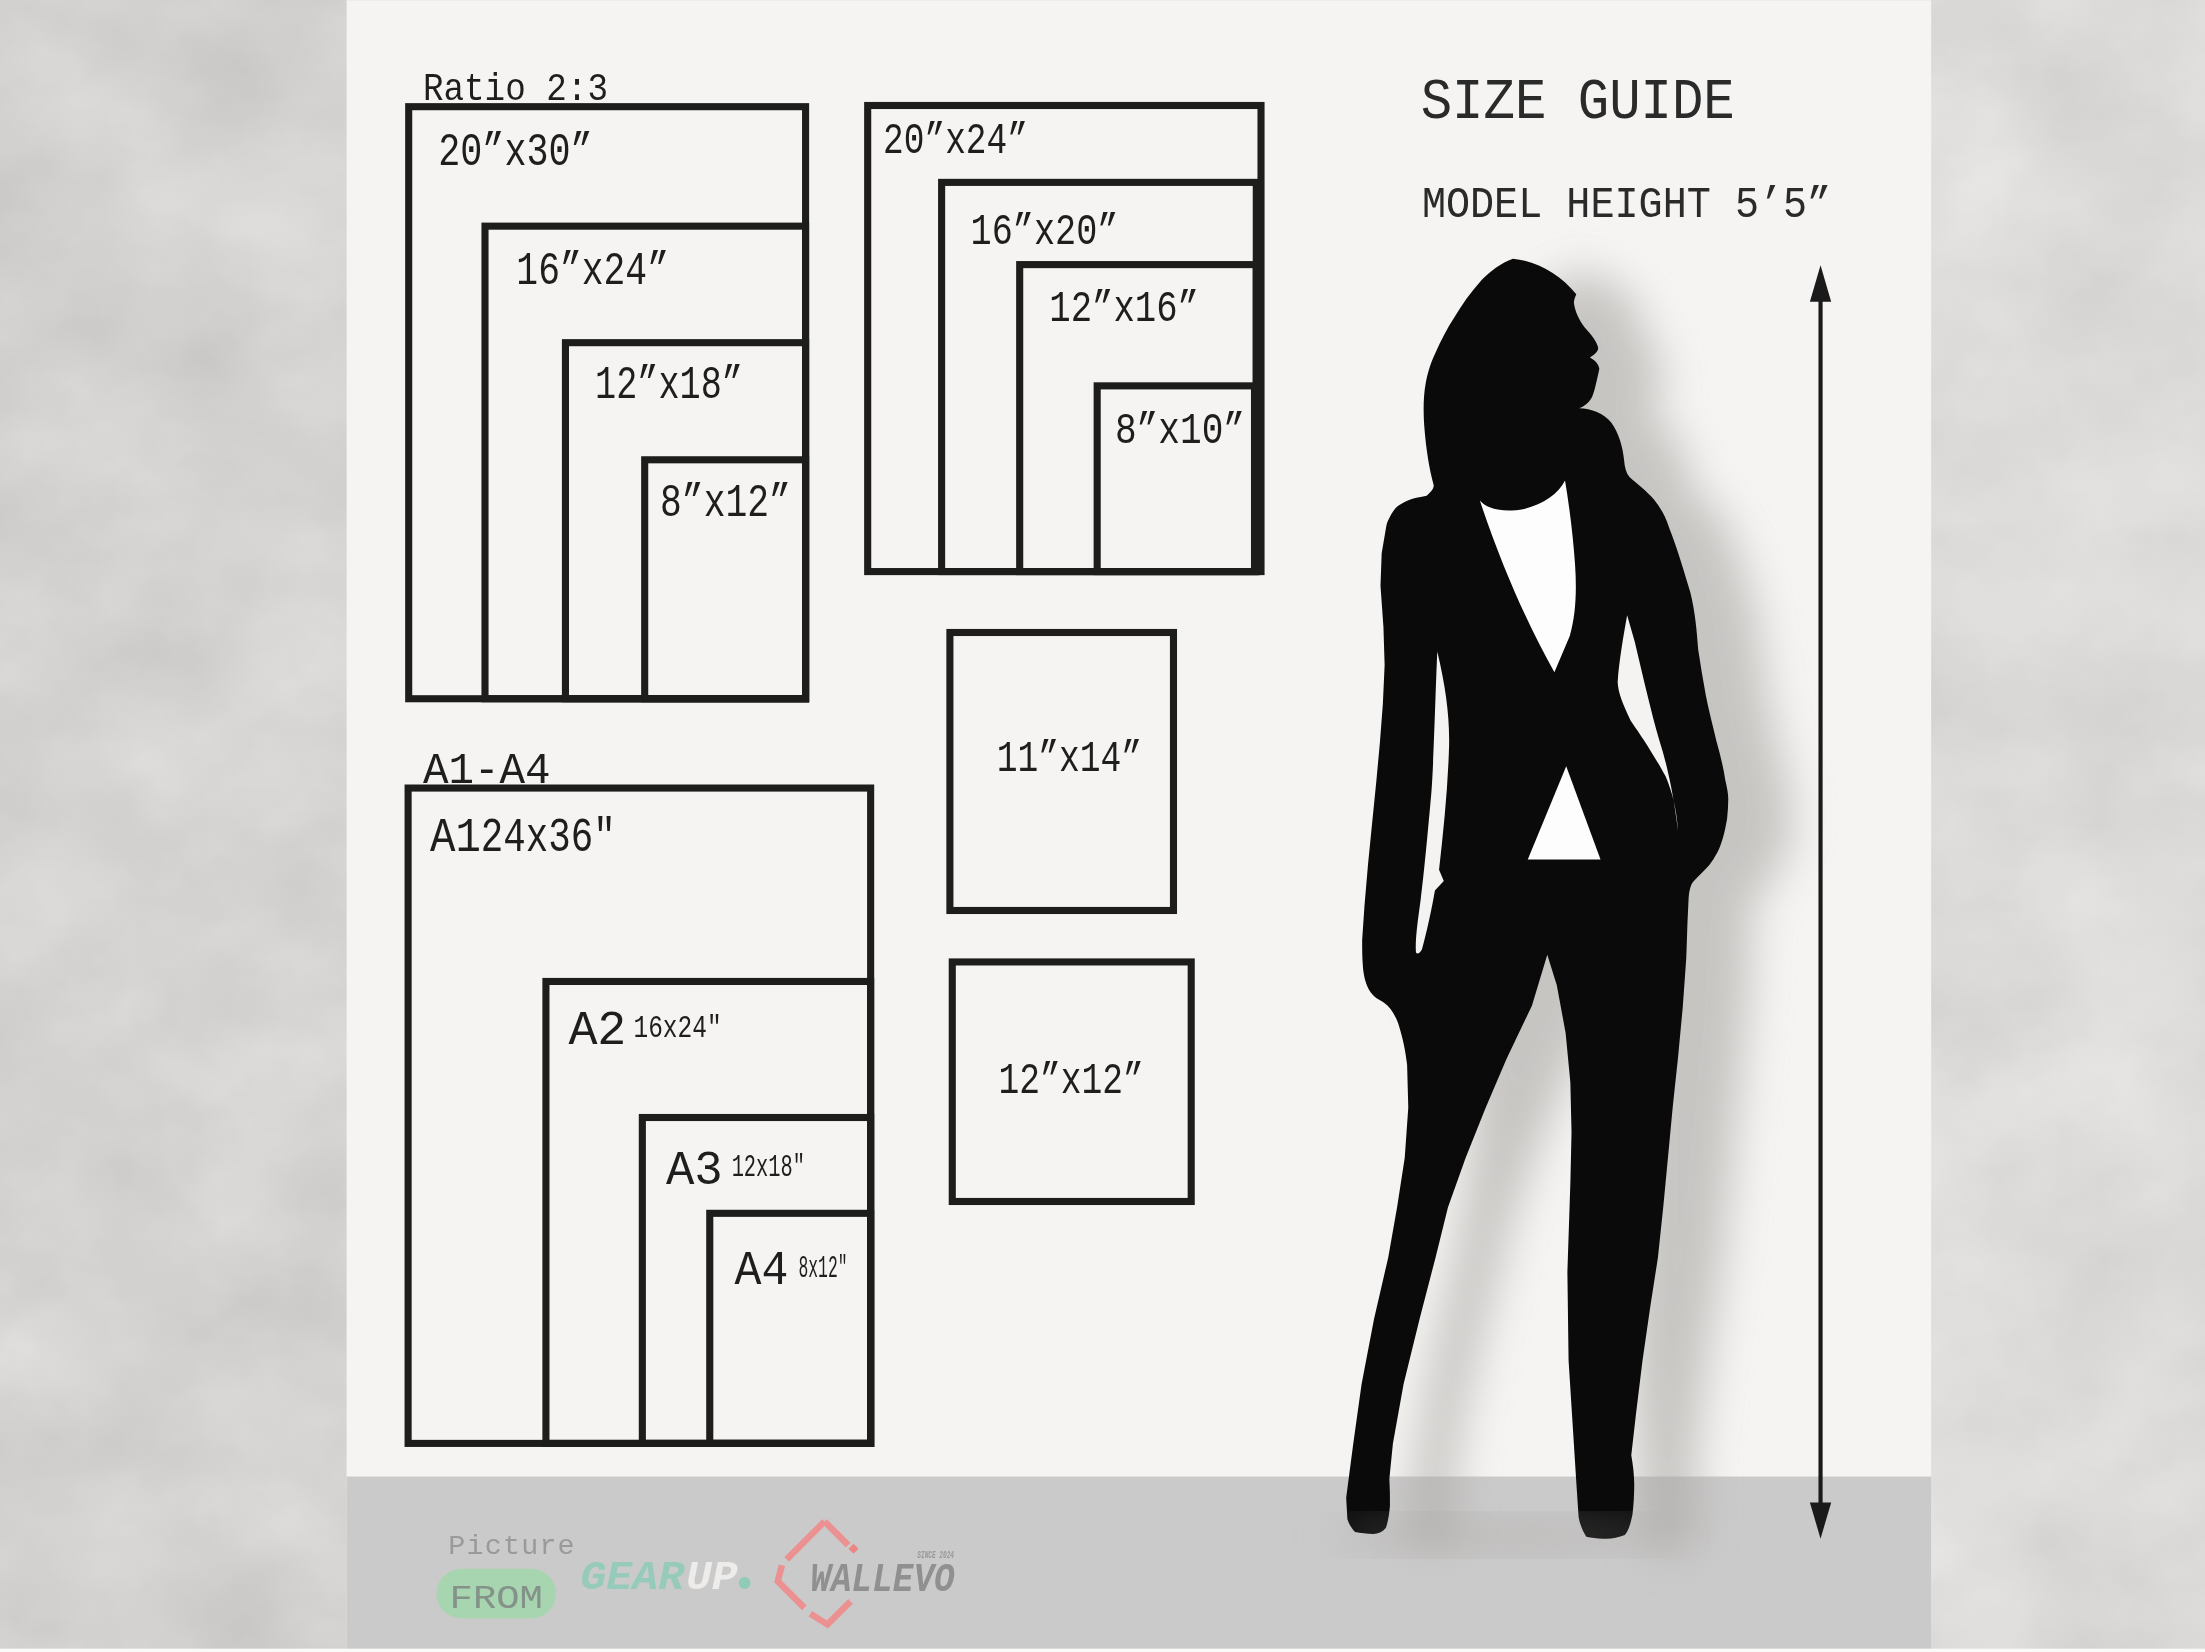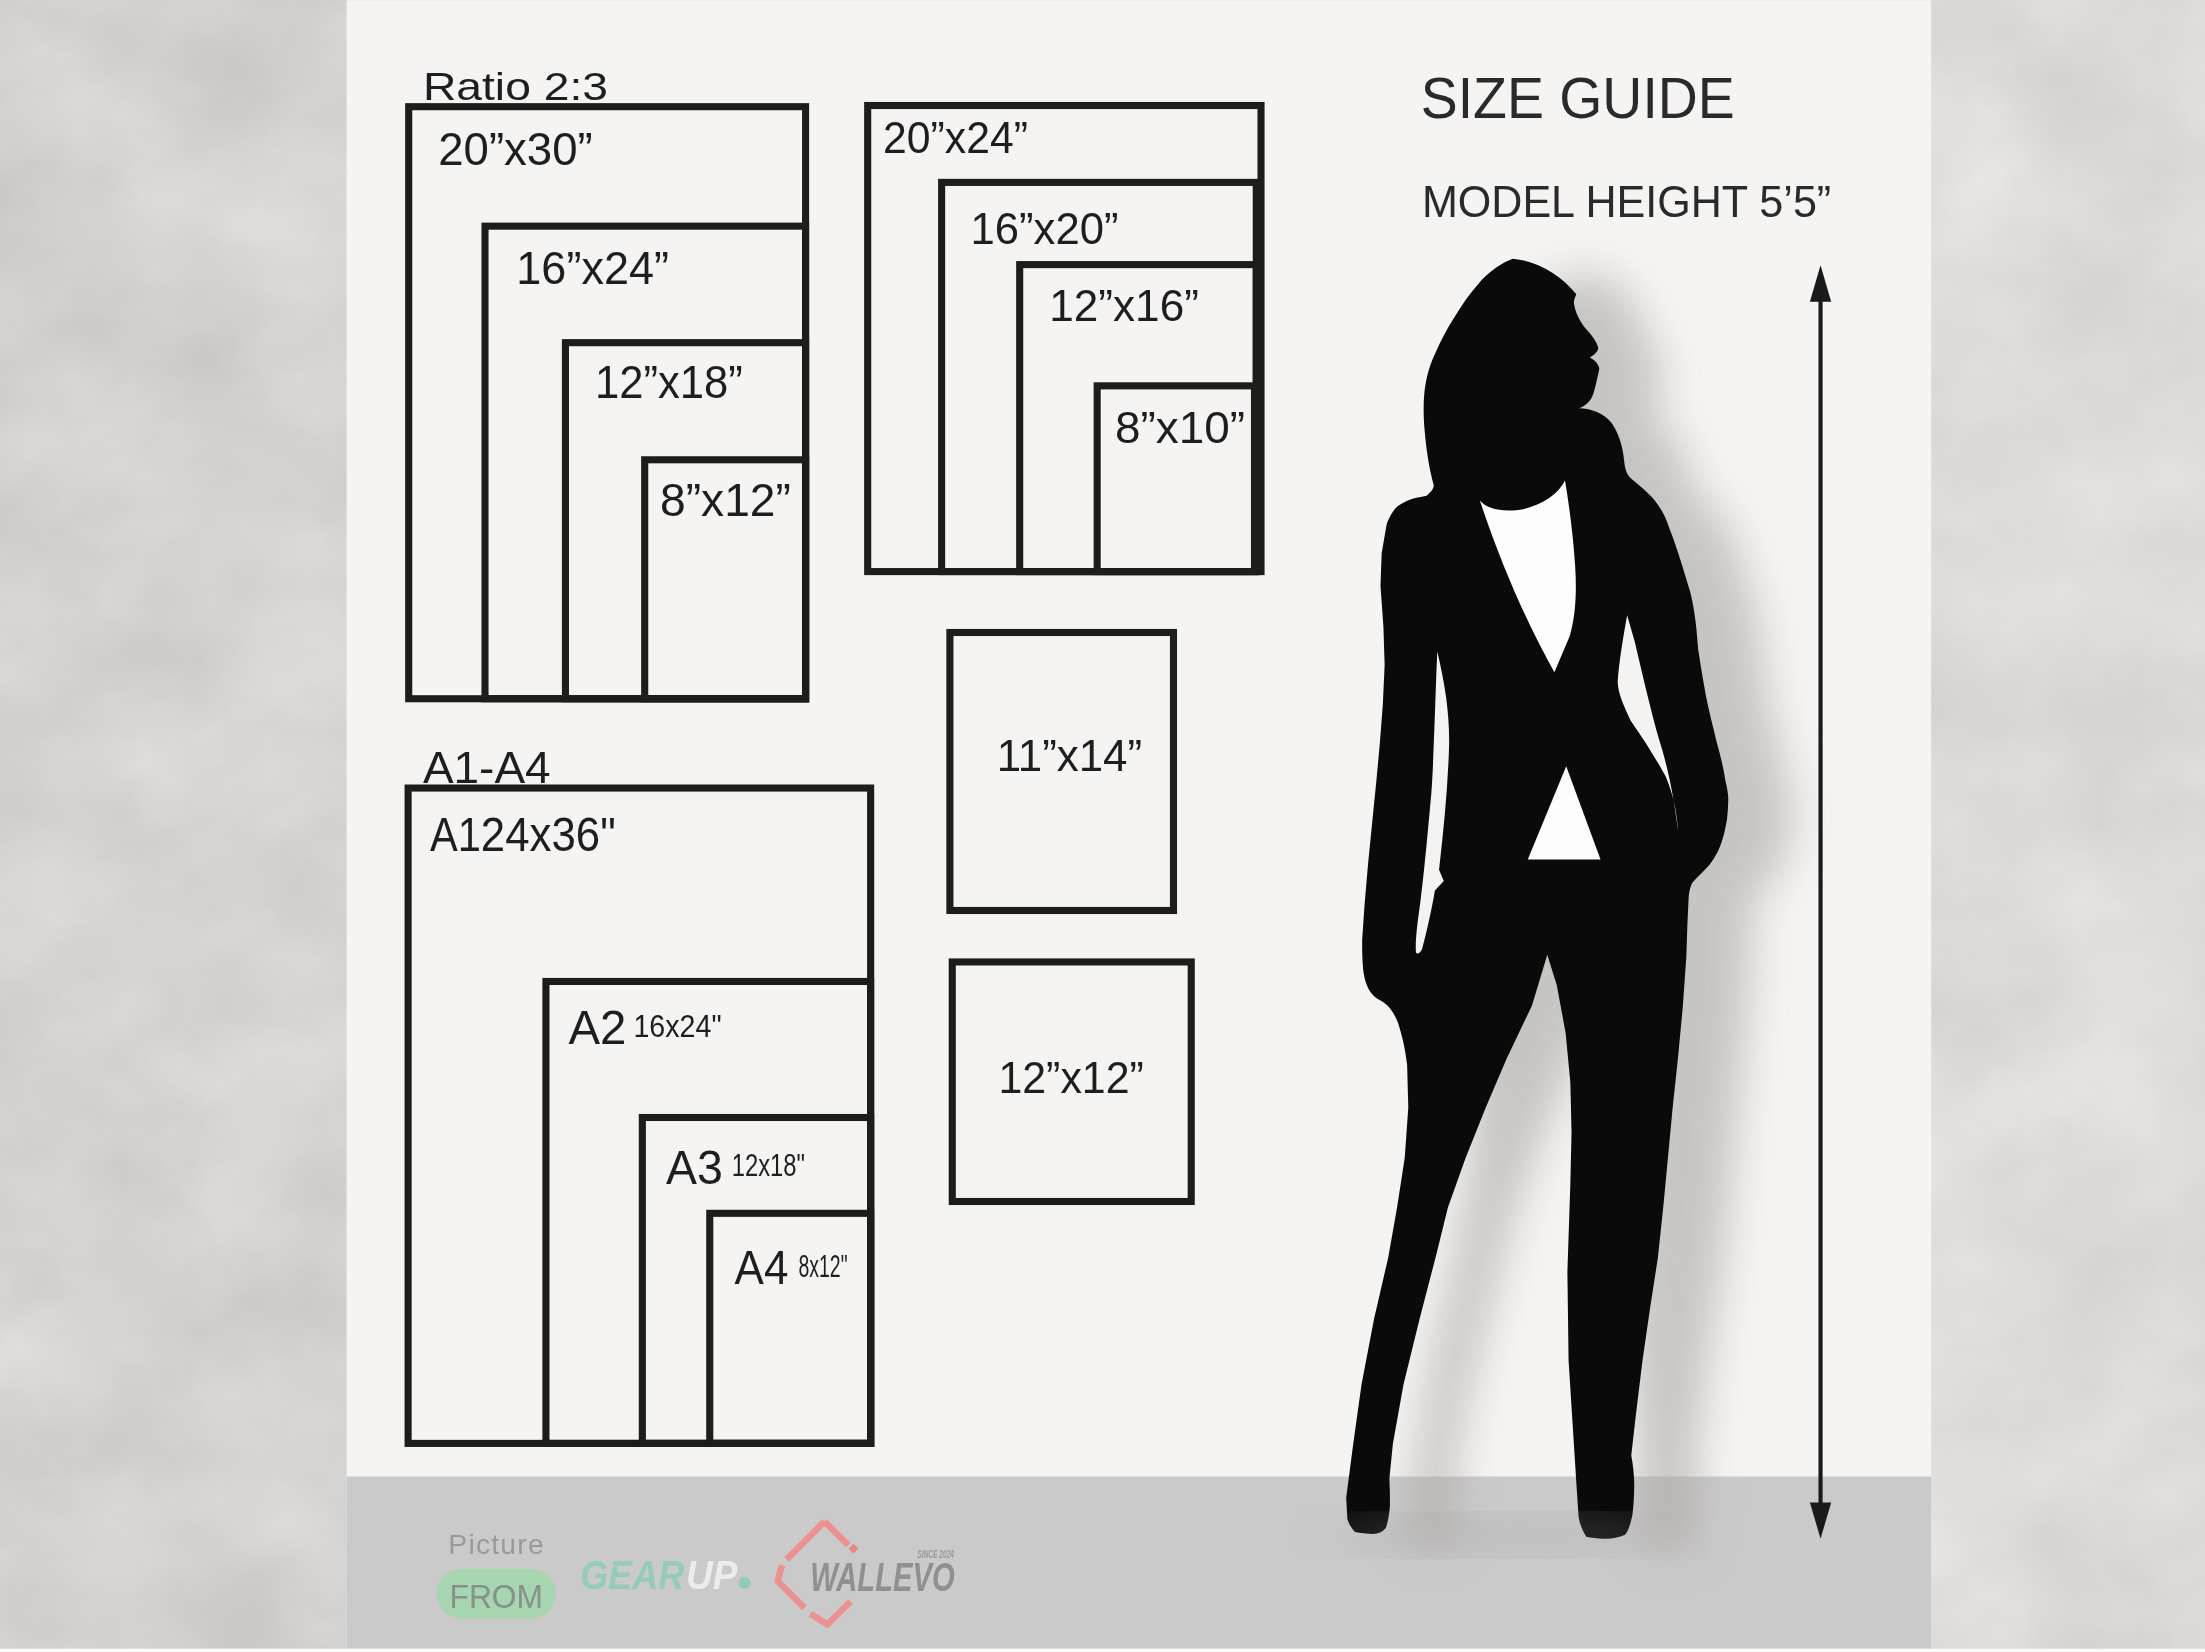--- a/index.html
+++ b/index.html
@@ -1,17 +1,17 @@
 <!DOCTYPE html>
 <html style="font-size:9.5px"><head>
 <meta charset="utf-8">
 <style>
   html,body{margin:0;padding:0;}
   body{width:2205px;height:1653px;overflow:hidden;background:#d6d5d3;font-family:"Liberation Sans",sans-serif;}
-  .stage{position:relative;width:2205px;height:1653px;}
+  .stage{position:relative;width:2205px;height:1653px;font-family:Liberation Mono, monospace;}
   svg{position:absolute;left:0;top:0;}
 </style>
 </head>
 <body>
 <div class="stage">
 <svg width="2205" height="1653" viewBox="0 0 3728 2794" xmlns="http://www.w3.org/2000/svg">
 <defs>
   <filter id="plasterL" x="0%" y="0%" width="100%" height="100%" color-interpolation-filters="sRGB">
     <feTurbulence type="fractalNoise" baseFrequency="0.0032 0.0042" numOctaves="5" seed="11"></feTurbulence>
     <feColorMatrix type="matrix" values="0.33 0.33 0.33 0 0  0.33 0.33 0.33 0 0  0.33 0.33 0.33 0 0  0 0 0 0 1"></feColorMatrix>

